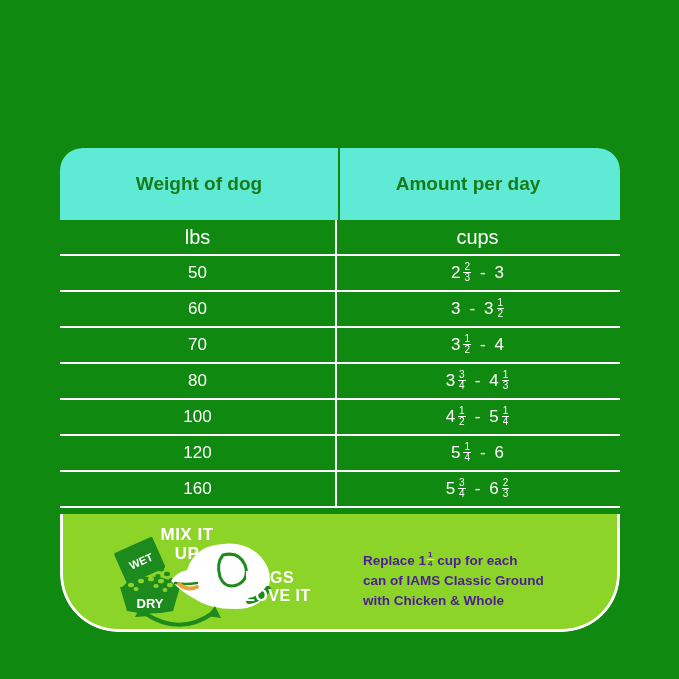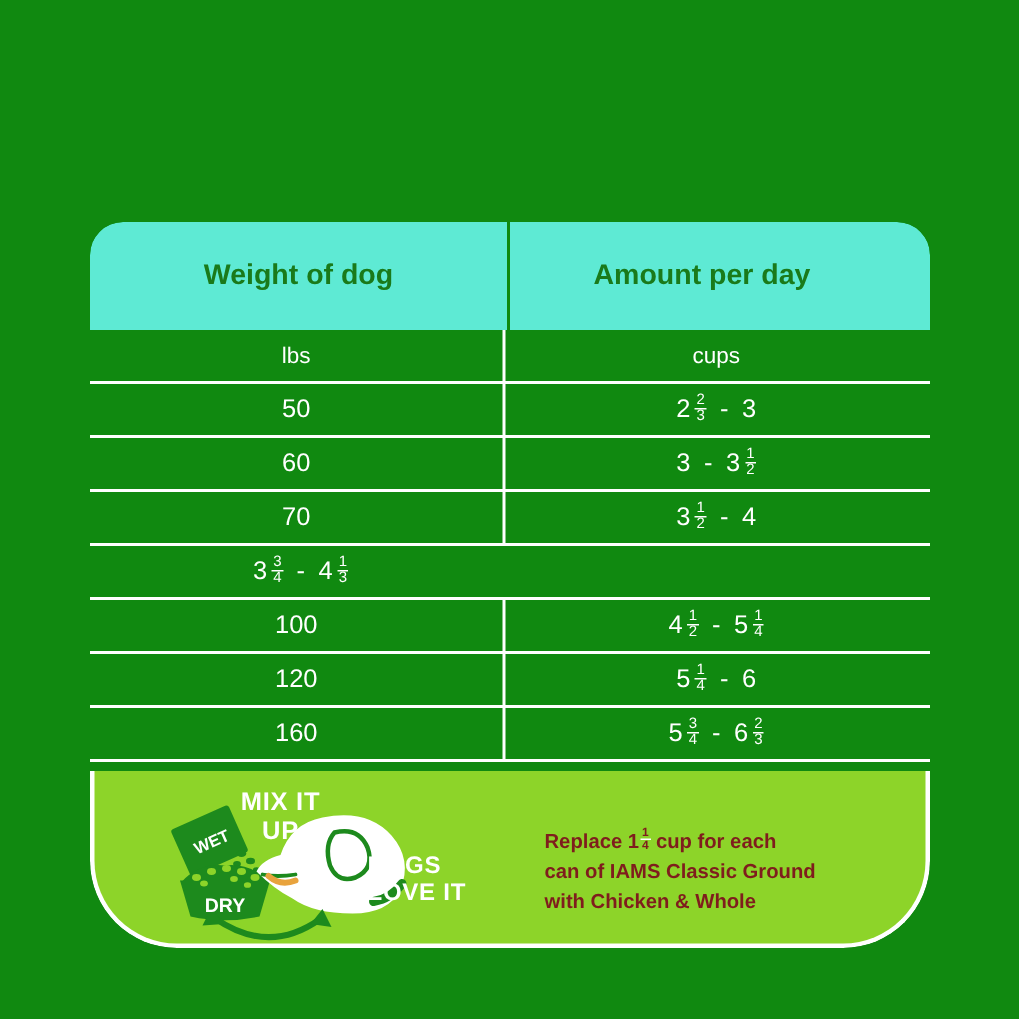--- a/index.html
+++ b/index.html
@@ -78,21 +78,21 @@
   .trow .cell {
     display: flex;
     align-items: center;
     justify-content: center;
     color: #ffffff;
     font-size: 17px;
     height: 100%;
   }
   .trow .cell.left  { width: 277px; border-right: 2px solid #ffffff; }
   .trow .cell.right { width: 281px; }
-  .trow.units .cell { font-size: 15px; }
+  .trow.units .cell { font-size: 20px; }
 
   
   .amt { display: inline-flex; align-items: center; gap: 2px; }
   .dash { margin: 0 7px; }
   .frac {
     display: inline-flex;
     flex-direction: column;
     align-items: center;
     justify-content: center;
     font-size: 10px;
@@ -149,21 +149,21 @@
     font-size: 16px;
     font-weight: bold;
     line-height: 18px;
     letter-spacing: 0.5px;
   }
   #graphic-svg { position: absolute; left: 0; top: 0; }
 
   
   #replace-note {
     width: 270px;
-    color: #7f1d1d;
+    color: #4c1d95;
     font-size: 13.5px;
     font-weight: bold;
     line-height: 20px;
     padding-left: 10px;
     margin-top: 18px;
   }
   #replace-note .frac { font-size: 8px; line-height: 8px; }
   #replace-note .frac .num { border-bottom: 1.3px solid #fff; }
 </style>
 </head>
@@ -226,20 +226,21 @@
             <span class="num">1</span>
             <span class="den">2</span>
           </span>
           <span class="dash">-</span>
           <span>4</span>
         </span>
       </div>
     </div>
 
     <div class="trow">
+      <div class="cell left">80</div>
       <div class="cell right">
         <span class="amt">
           <span>3</span>
           <span class="frac">
             <span class="num">3</span>
             <span class="den">4</span>
           </span>
           <span class="dash">-</span>
           <span>4</span>
           <span class="frac">

